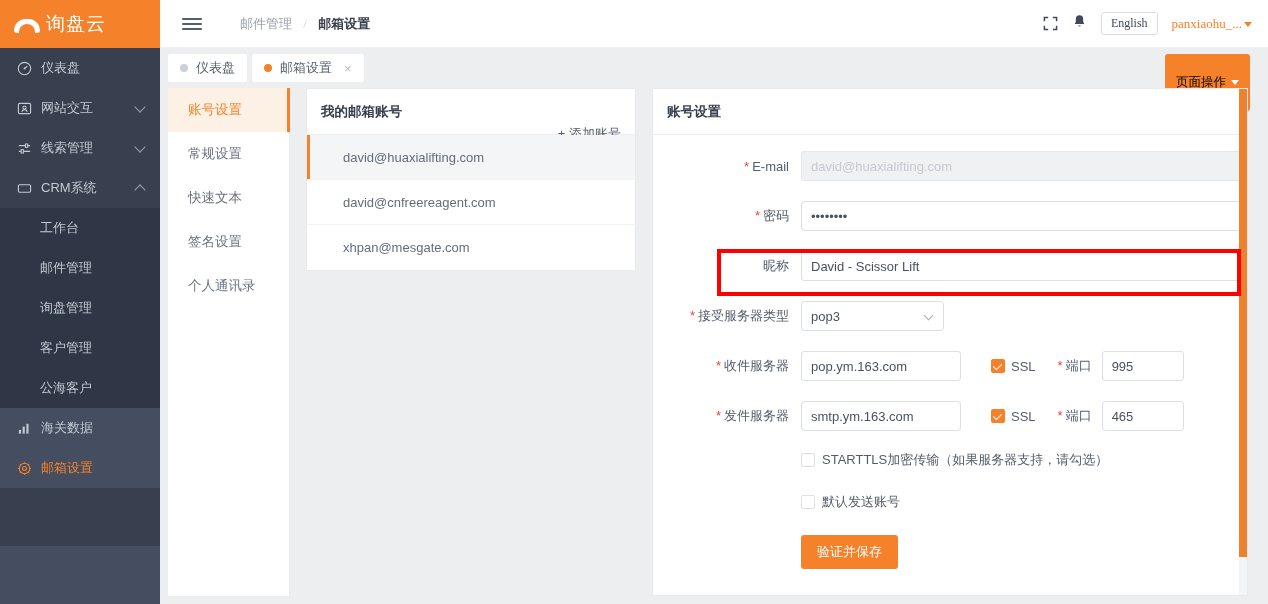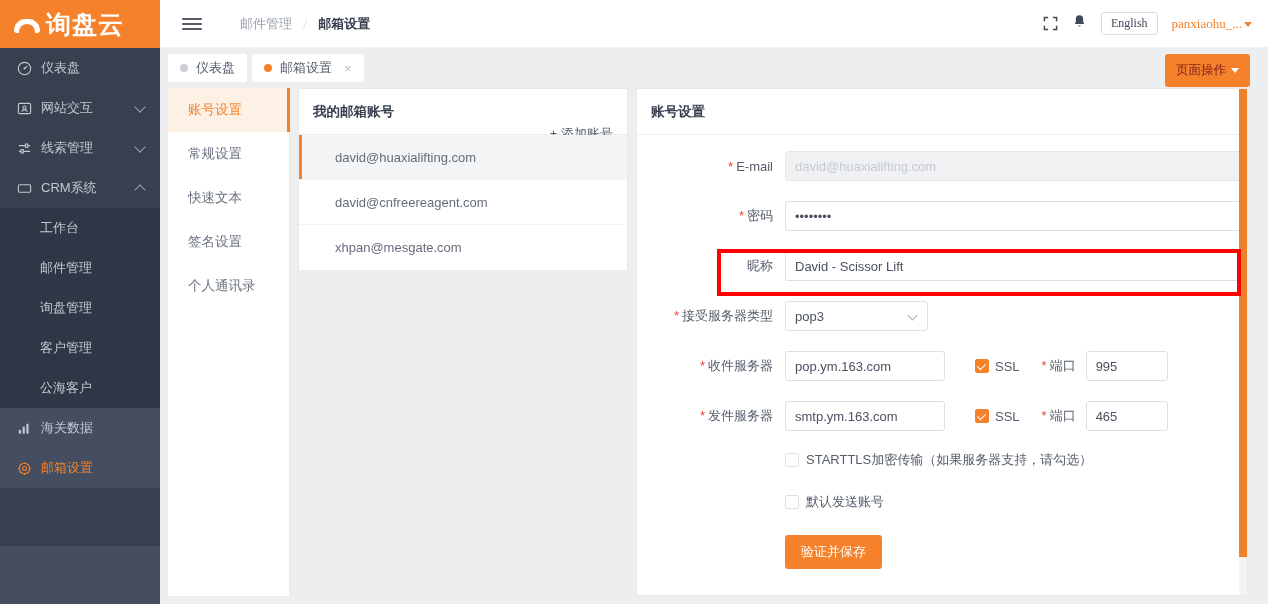--- a/index.html
+++ b/index.html
@@ -33,21 +33,21 @@
     width: 26px; height: 14px;
     background: #fff;
     border-radius: 14px 14px 3px 3px;
   }
   .logo-mark .cloud::after {
     content: ""; position: absolute; left: 5px; bottom: 0;
     width: 16px; height: 9px; background: #f5822a;
     border-radius: 9px 9px 0 0;
   }
   .logo-text {
-    color: #fff; font-size: 25px; font-weight: bold; letter-spacing: 1px;
+    color: #fff; font-size: 19px; font-weight: normal; letter-spacing: 1px;
   }
   .nav { flex: 1 1 auto; background: #38404f; }
   .nav-item {
     height: 40px; display: flex; align-items: center;
     color: #c3c8d1; font-size: 13px; cursor: pointer;
     padding-left: 16px; position: relative;
   }
   .nav-item.sub { padding-left: 40px; font-size: 13px; }
   .nav-item .ico {
     width: 16px; height: 16px; margin-right: 9px;
@@ -102,31 +102,31 @@
   .tab {
     background: #fff; height: 28px; display: flex; align-items: center;
     padding: 0 12px; margin-right: 5px; font-size: 13px; color: #555d6b;
     border-radius: 2px; cursor: pointer;
   }
   .tab .dot { width: 8px; height: 8px; border-radius: 50%; background: #ccd1d8; margin-right: 8px; }
   .tab.active .dot { background: #f5822a; }
   .tab .close { margin-left: 12px; color: #b6bcc5; font-size: 13px; cursor: pointer; }
   .page-op {
     position: absolute; right: 18px; top: 6px;
-    background: #f5822a; color: #7f1d1d; font-size: 12.5px;
-    padding: 8px 11px; border-radius: 3px; cursor: pointer;
+    background: #f5822a; color: #000000; font-size: 12.5px;
+    padding: 20px 11px; border-radius: 3px; cursor: pointer;
   }
   .page-op .caret {
     display: inline-block; margin-left: 5px;
     border-left: 4px solid transparent; border-right: 4px solid transparent;
     border-top: 5px solid #fff; vertical-align: middle;
   }
 
   .content {
-    flex: 1 1 auto; display: flex; padding: 0 20px 8px 8px; min-height: 0; gap: 0;
+    flex: 1 1 auto; display: flex; padding: 0 20px 8px 8px; min-height: 0; gap: 8px;
   }
 
   
   .set-menu {
     width: 122px; background: #fff; flex: 0 0 122px;
     border-right: 1px solid #e8eaed;
   }
   .set-item {
     height: 44px; display: flex; align-items: center; justify-content: flex-start;
     padding-left: 20px; font-size: 13.5px; color: #6b7280; cursor: pointer;

